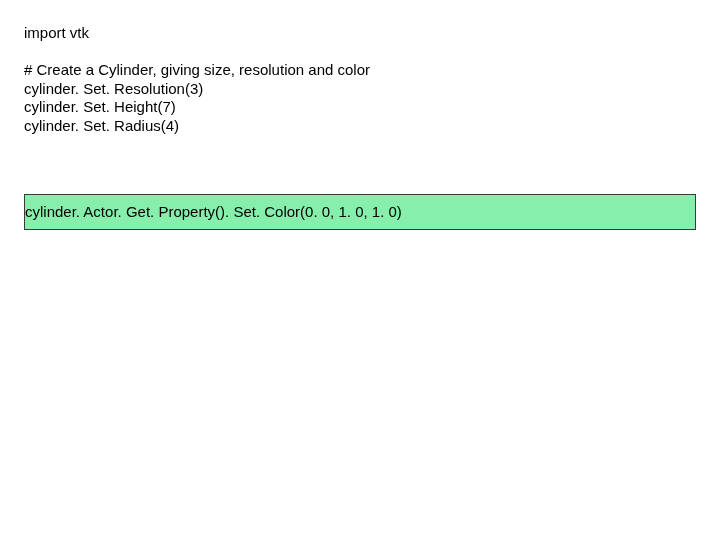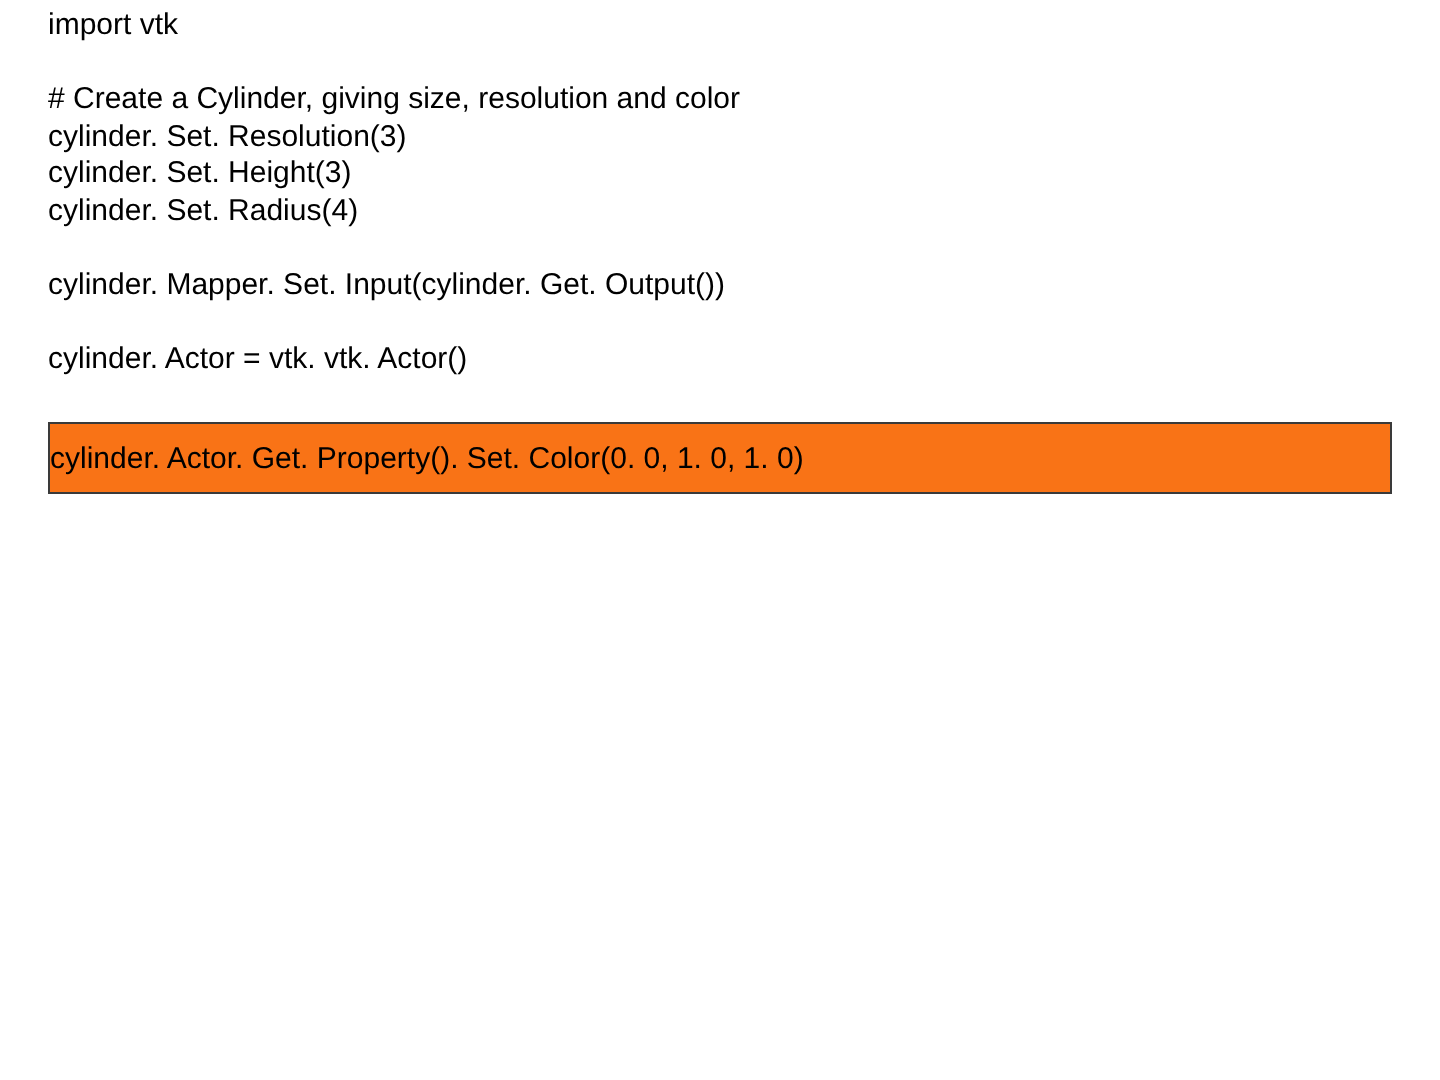--- a/index.html
+++ b/index.html
@@ -10,37 +10,37 @@
     background: #ffffff;
     font-family: Arial, Helvetica, sans-serif;
     font-size: 15px;
     color: #000000;
   }
   .slide {
     position: relative;
     width: 720px;
     height: 517px;
     box-sizing: border-box;
-    padding: 4px 24px;
+    padding: 24px 24px;
   }
   .code-block {
     line-height: 1.25;
   }
   .code-line {
     white-space: pre;
   }
   .spacer {
     height: 18px;
   }
   .highlight-row {
     position: relative;
     margin-top: 22px;
     width: 672px;
     height: 36px;
-    background: #f97316;
+    background: #86efac;
     border: 1px solid #3a3a3a;
     display: flex;
     align-items: center;
     justify-content: space-between;
     padding: 0 8px 0 0;
     box-sizing: border-box;
   }
   .highlight-row .left {
     padding-left: 0;
   }
@@ -53,29 +53,27 @@
 
 <div class="slide">
 
   <div class="code-block">
     <div class="code-line">import vtk</div>
 
     <div class="spacer"></div>
 
     <div class="code-line"># Create a Cylinder, giving size, resolution and color</div>
     <div class="code-line">cylinder. Set. Resolution(3)</div>
-    <div class="code-line">cylinder. Set. Height(3)</div>
+    <div class="code-line">cylinder. Set. Height(7)</div>
     <div class="code-line">cylinder. Set. Radius(4)</div>
 
     <div class="spacer"></div>
 
-    <div class="code-line">cylinder. Mapper. Set. Input(cylinder. Get. Output())</div>
 
     <div class="spacer"></div>
 
-    <div class="code-line">cylinder. Actor = vtk. vtk. Actor()</div>
   </div>
 
   <div class="highlight-row">
     <span class="left">cylinder. Actor. Get. Property(). Set. Color(0. 0, 1. 0, 1. 0)</span>
   </div>
 
 </div>
 
 </body></html>

